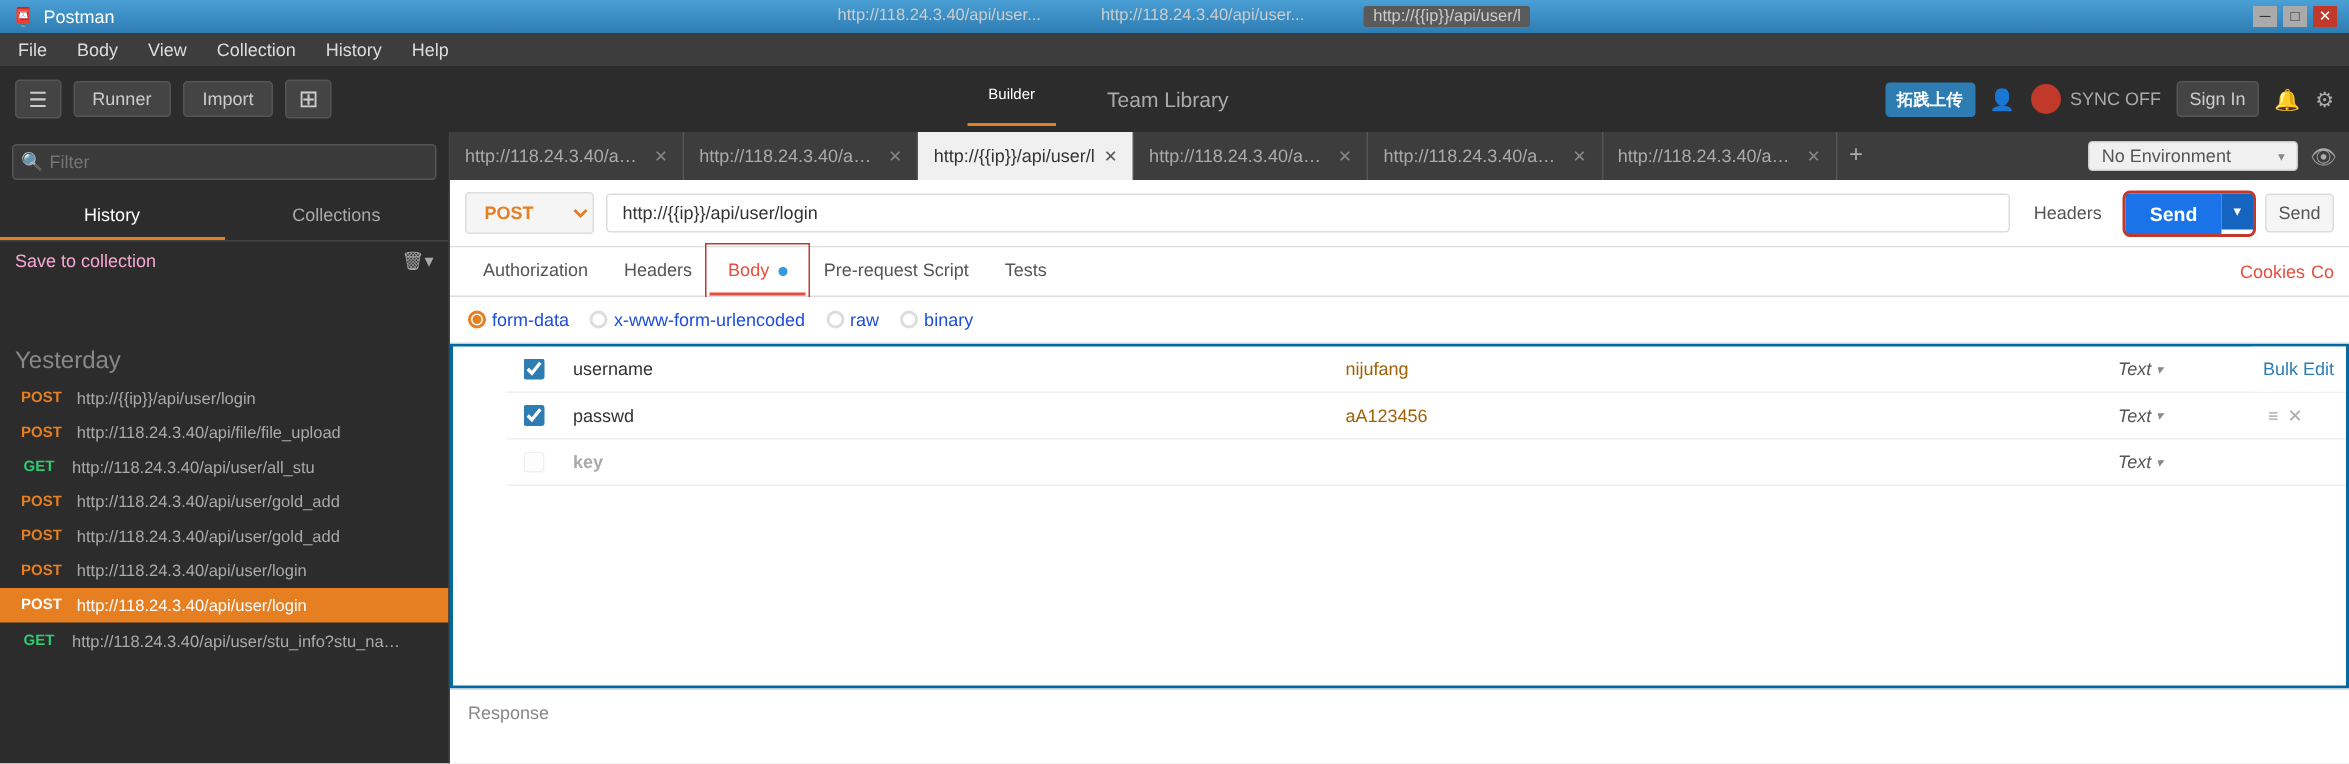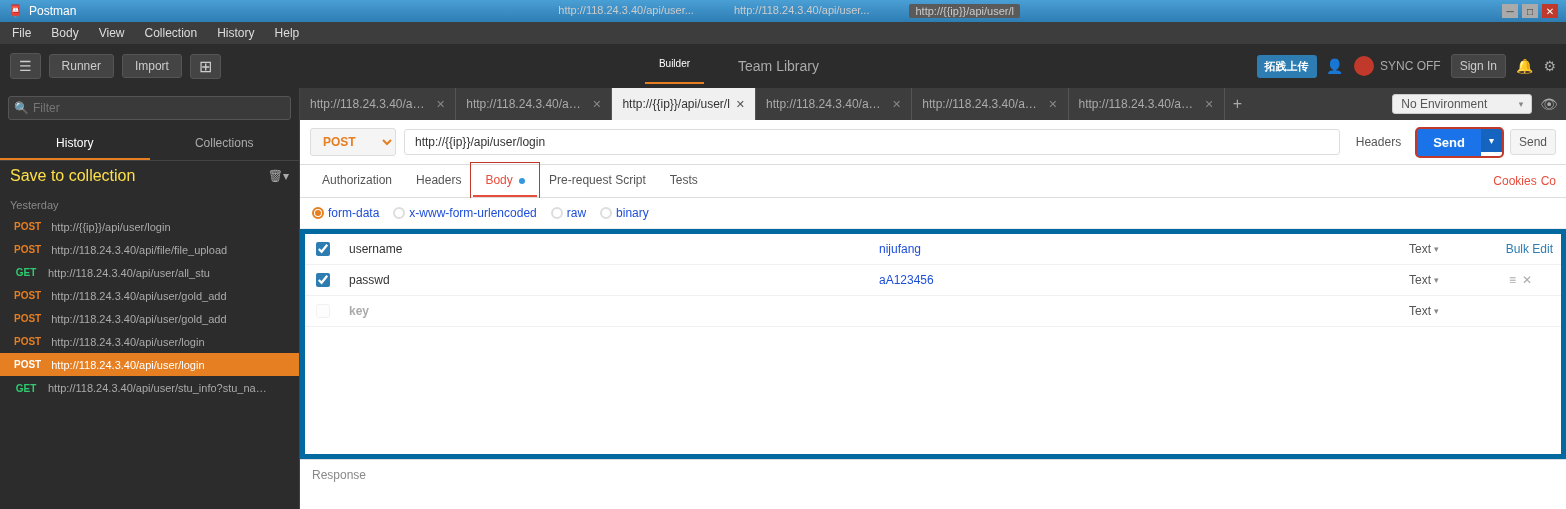--- a/index.html
+++ b/index.html
@@ -98,23 +98,23 @@
     .sidebar-tab {
       flex: 1;
       text-align: center;
       padding: 8px;
       color: #aaa;
       cursor: pointer;
       font-size: 12px;
     }
     .sidebar-tab.active { color: white; border-bottom: 2px solid #e67e22; }
     .sidebar-action { display: flex; align-items: center; justify-content: space-between; padding: 6px 10px; }
-    .save-collection { color: #fde047; font-size: 16px; cursor: pointer; }
+    .save-collection { color: #f9a8d4; font-size: 12px; cursor: pointer; }
     .sidebar-content { flex: 1; overflow-y: auto; }
-    .sidebar-section-title { color: #888; font-size: 11px; padding: 8px 10px 4px; }
+    .sidebar-section-title { color: #888; font-size: 16px; padding: 8px 10px 4px; margin-top: 37px; }
     .history-item {
       display: flex;
       align-items: center;
       padding: 5px 10px;
       cursor: pointer;
       gap: 6px;
     }
     .history-item.active { background: #e67e22; }
     .method-badge {
       font-size: 10px;
@@ -217,22 +217,22 @@
       background: white;
       border-bottom: 1px solid #eee;
     }
     .radio-option { display: flex; align-items: center; gap: 4px; cursor: pointer; color: #1d4ed8; }
     .radio-dot { width: 12px; height: 12px; border-radius: 50%; border: 2px solid #ddd; display: flex; align-items: center; justify-content: center; }
     .radio-dot.active { border-color: #e67e22; }
     .radio-dot.active::after { content: ''; width: 6px; height: 6px; border-radius: 50%; background: #e67e22; display: block; }
     .form-row { display: flex; align-items: center; border-bottom: 1px solid #f0f0f0; }
     .form-cell-check { width: 36px; display: flex; align-items: center; justify-content: center; padding: 8px; }
     .form-cell-key { flex: 1; padding: 8px; color: #333; font-size: 12px; }
-    .form-cell-val { flex: 1; padding: 8px; color: #1d4ed8; font-size: 12px; }
-    .form-cell-type { width: 100px; padding: 8px; color: #555; font-size: 12px; display: flex; align-items: center; gap: 4px; }
+    .form-cell-val { flex: 1; padding: 8px; color: #a16207; font-size: 12px; }
+    .form-cell-type { width: 100px; padding: 8px; color: #555; font-size: 12px; display: flex; align-items: center; gap: 4px; font-style: italic; }
     .form-cell-actions { width: 60px; display: flex; align-items: center; gap: 6px; padding: 8px; }
     .form-cell-action-btn { color: #aaa; cursor: pointer; font-size: 12px; }
     .key-row { color: #aaa; font-size: 12px; padding: 8px; font-weight: bold; }
     .checkbox { width: 14px; height: 14px; accent-color: #2d7db3; }
 
     
     .response-area {
       background: white;
       padding: 8px 12px;
       border-top: 1px solid #ddd;
@@ -434,21 +434,21 @@
         <div class="radio-dot"></div>
         <span>raw</span>
       </label>
       <label class="radio-option">
         <div class="radio-dot"></div>
         <span>binary</span>
       </label>
     </div>
 
     <div style="display:flex; flex:1; overflow:hidden; position:relative;">
-      <div style="flex:1; overflow-y:auto; border: 5px solid #0369a1; margin:0; background:white; position:relative;">
+      <div style="flex:1; overflow-y:auto; border: 2px solid #0369a1; margin:0; background:white; position:relative;padding-left:36px;">
 
         <div class="form-row">
           <div class="form-cell-check">
             <input type="checkbox" checked="" class="checkbox" style="">
           </div>
           <div class="form-cell-key">username</div>
           <div class="form-cell-val">nijufang</div>
           <div class="form-cell-type">
             <div class="type-dropdown">
               <span>Text</span>

